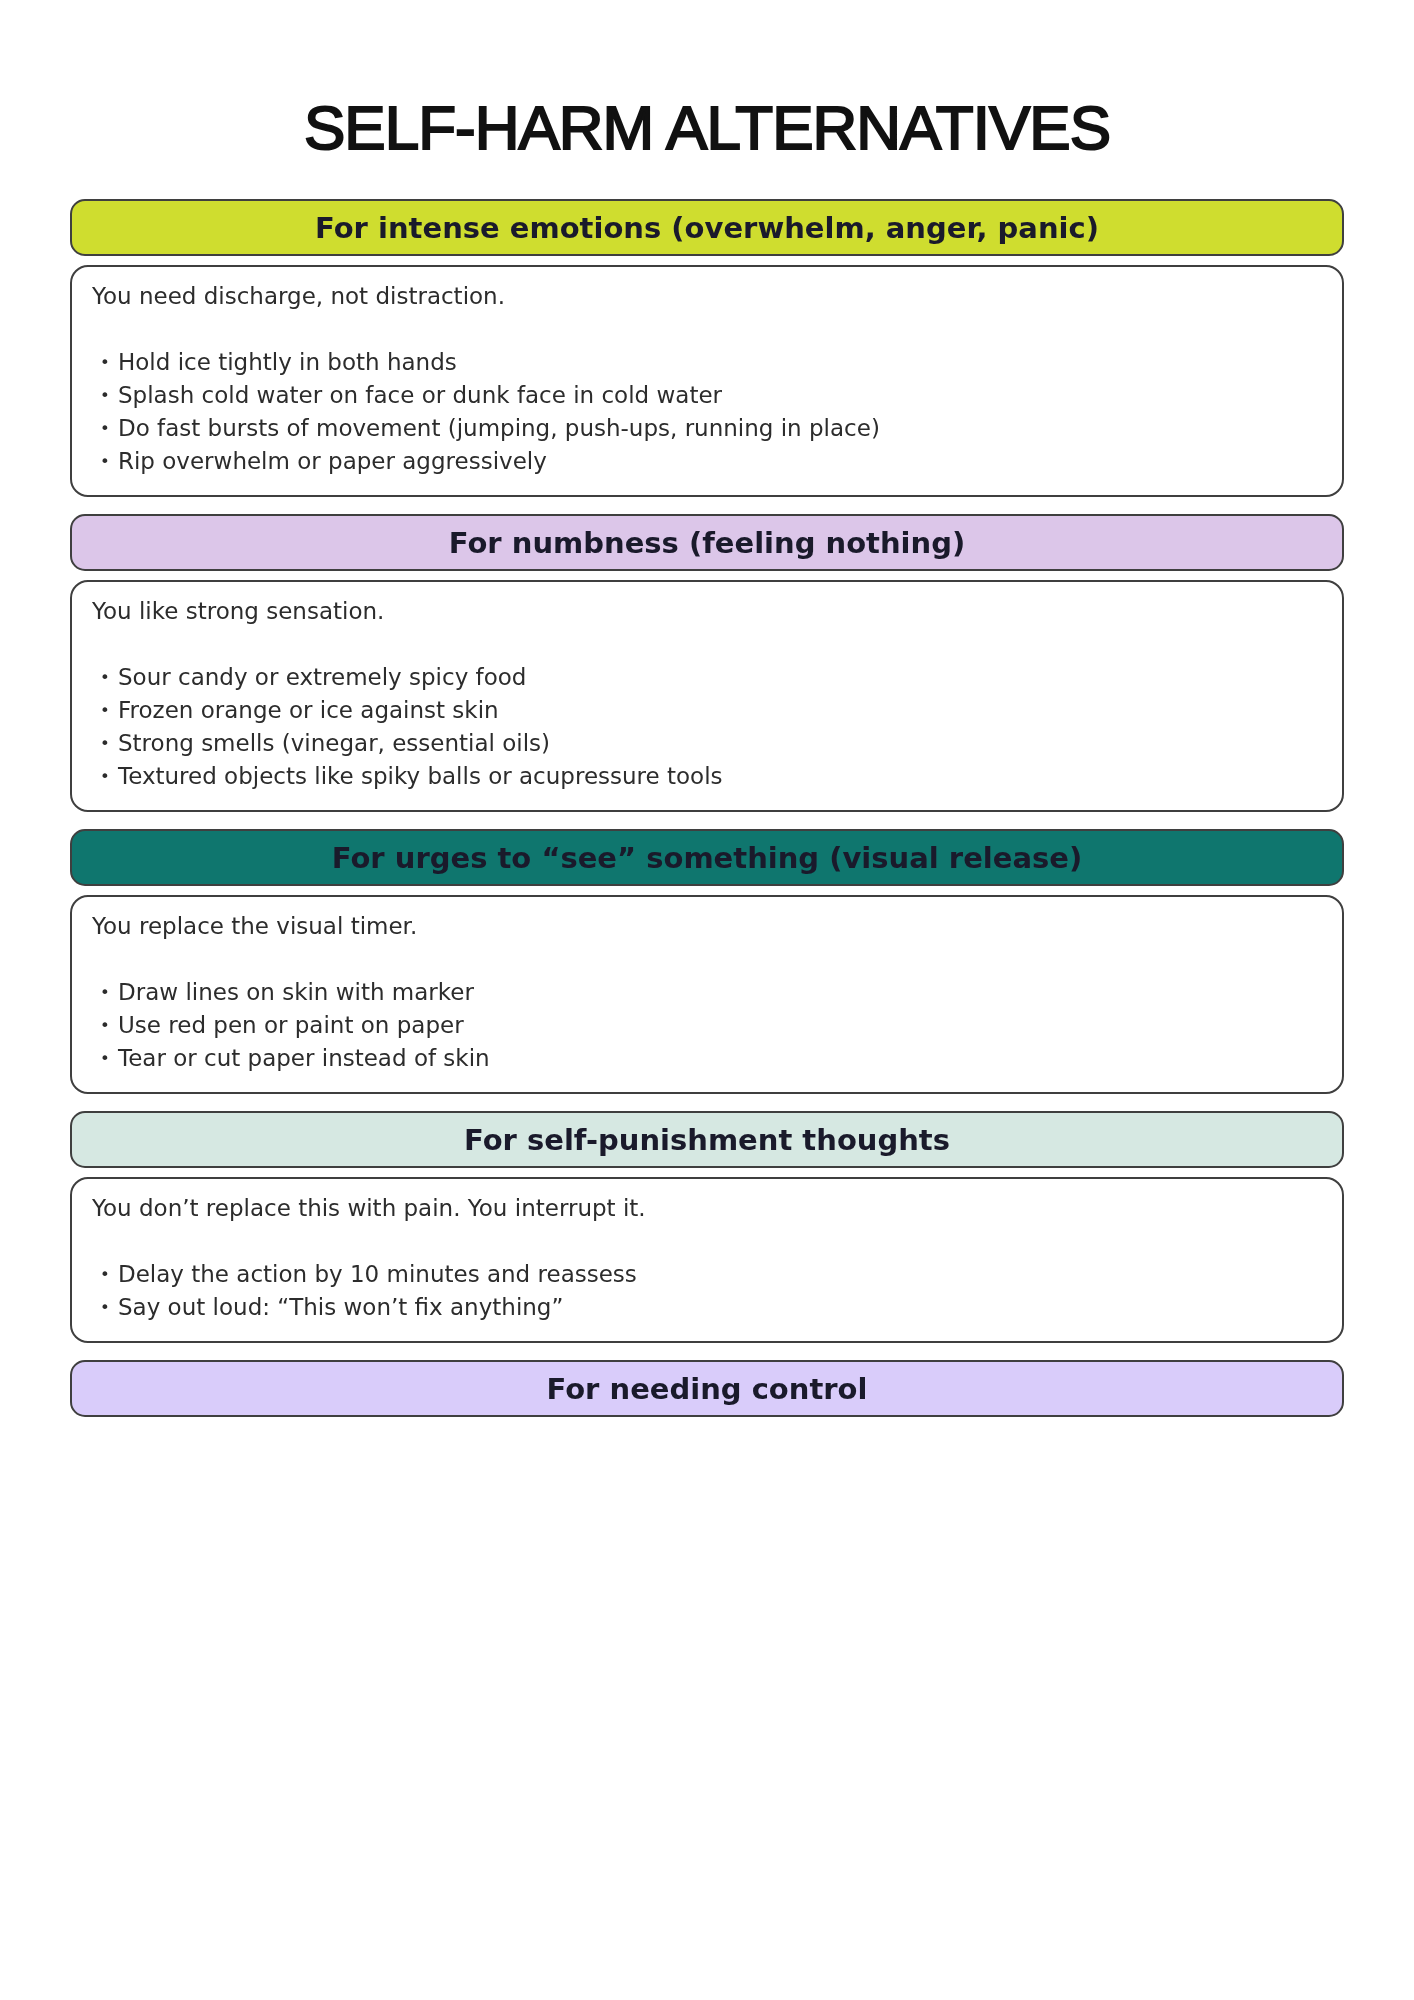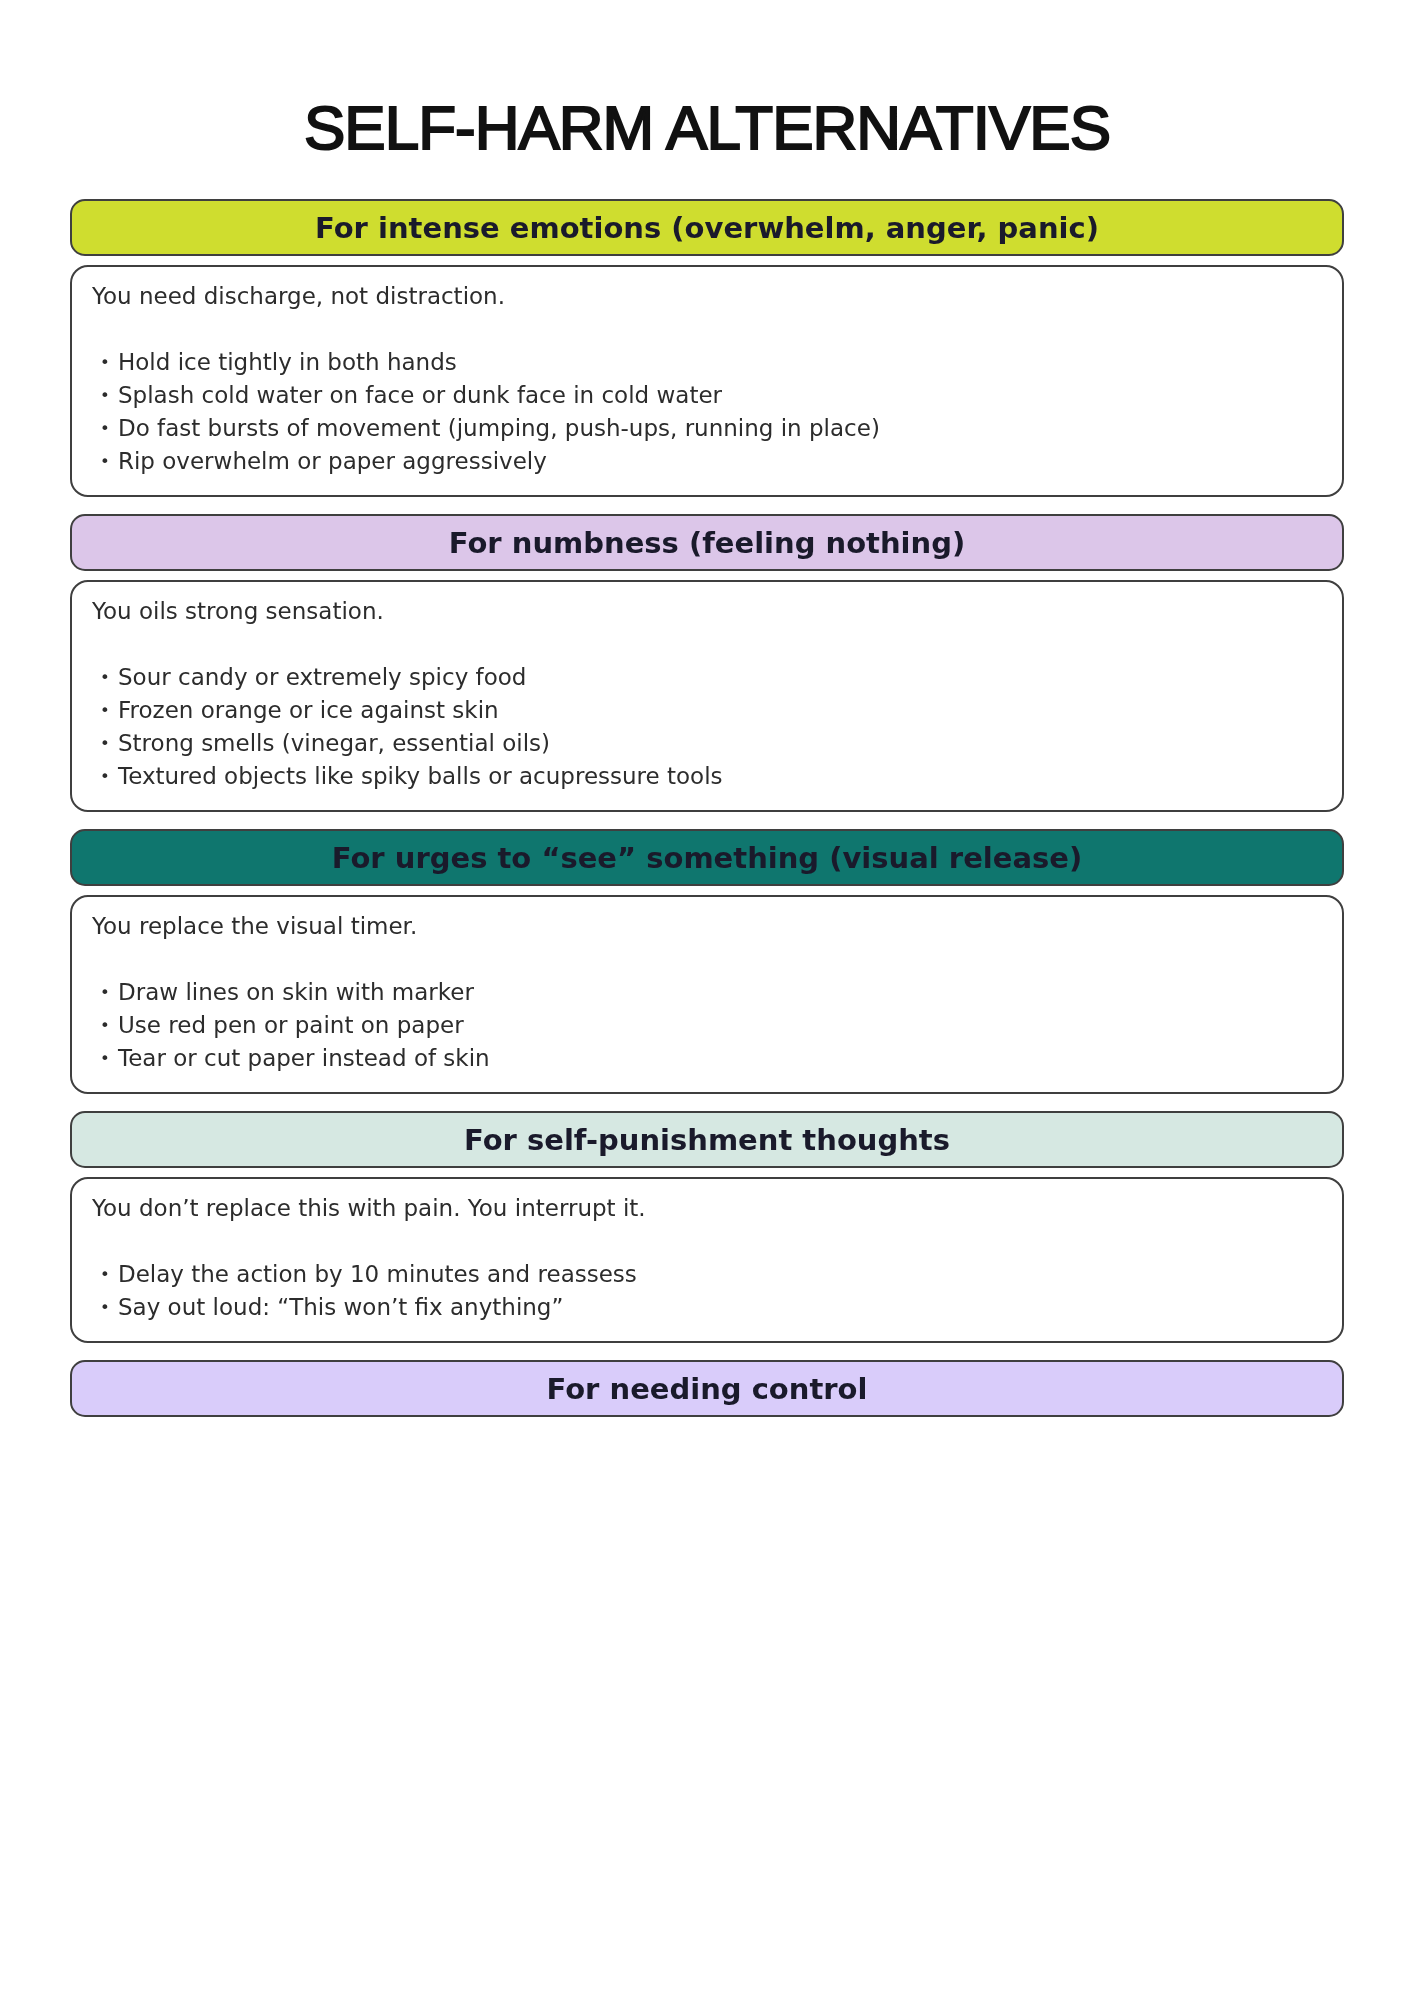--- a/index.html
+++ b/index.html
@@ -104,21 +104,21 @@
         <li>Rip overwhelm or paper aggressively</li>
       </ul>
     </div>
   </div>
 
   <div class="section">
     <div class="sec-header" style="background: rgb(220, 198, 233);">
       <span>For numbness (feeling nothing)</span>
     </div>
     <div class="sec-body">
-      <p class="intro">You oils strong sensation.</p>
+      <p class="intro">You like strong sensation.</p>
       <ul class="bullets">
         <li>Sour candy or extremely spicy food</li>
         <li>Frozen orange or ice against skin</li>
         <li>Strong smells (vinegar, essential oils)</li>
         <li>Textured objects like spiky balls or acupressure tools</li>
       </ul>
     </div>
   </div>
 
   <div class="section">

